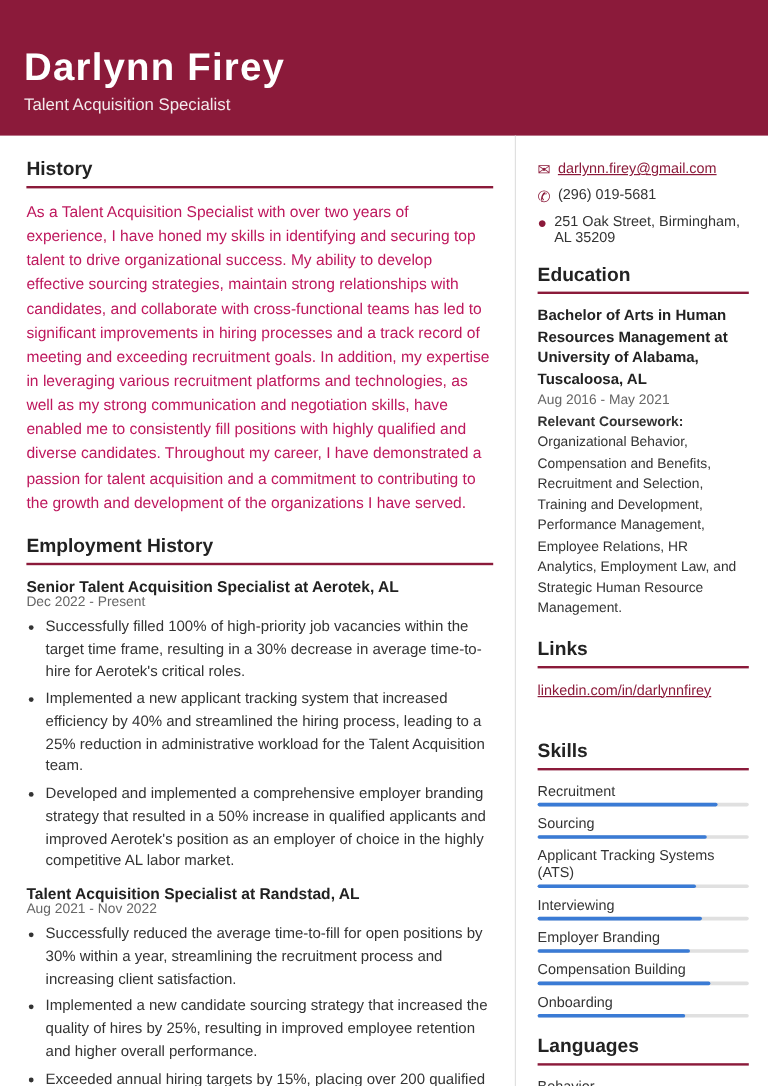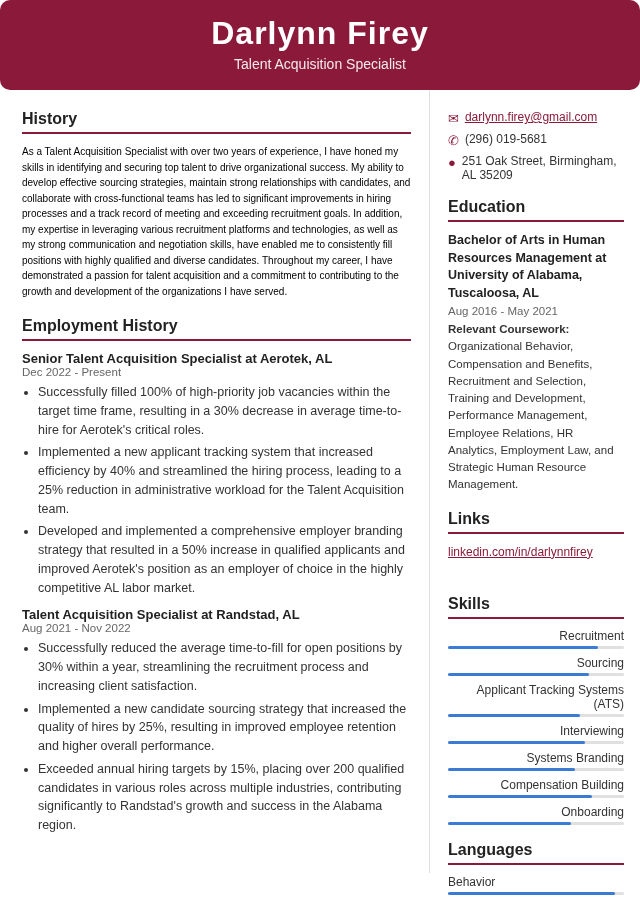--- a/index.html
+++ b/index.html
@@ -9,23 +9,21 @@
       color: #333;
       background: #fff;
       width: 640px;
       min-height: 905px;
     }
 
     
     .header {
       background: #8b1a3a;
       color: #fff;
-      text-align: center;
-      padding: 15px 20px 18px;
-      border-radius: 10px;
+      padding: 38px 20px 18px;
     }
     .header-name {
       font-size: 32px;
       font-weight: bold;
       letter-spacing: 1px;
     }
     .header-title {
       font-size: 14px;
       margin-top: 4px;
       font-weight: normal;
@@ -61,21 +59,21 @@
     }
     .section-divider {
       height: 2px;
       background: #8b1a3a;
       width: 100%;
       margin-bottom: 10px;
     }
 
     
     .profile-section { margin-bottom: 18px; }
-    .profile-text { font-size: 10px; line-height: 1.55; color: #000000; }
+    .profile-text { font-size: 13px; line-height: 1.55; color: #be185d; }
 
     
     .employment-section { margin-bottom: 18px; }
     .job-title { font-weight: bold; font-size: 13px; color: #222; margin-top: 10px; }
     .job-date { font-size: 11.5px; color: #666; margin-bottom: 5px; }
     .job-bullets { padding-left: 16px; }
     .job-bullets li { font-size: 12.5px; line-height: 1.5; color: #333; margin-bottom: 4px; }
 
     
     .contact-section { margin-bottom: 16px; }
@@ -89,21 +87,21 @@
     .edu-date { font-size: 11.5px; color: #666; margin: 3px 0 4px; }
     .edu-coursework { font-size: 11.5px; color: #333; line-height: 1.5; }
 
     
     .links-section { margin-bottom: 16px; }
     .link-item { color: #8b1a3a; text-decoration: underline; font-size: 12px; }
 
     
     .skills-section { margin-bottom: 16px; margin-top: 36px; }
     .skill-item { margin-bottom: 7px; }
-    .skill-label { font-size: 12px; color: #333; margin-bottom: 3px; text-align: right; }
+    .skill-label { font-size: 12px; color: #333; margin-bottom: 3px; }
     .skill-bar-bg { background: #e0e0e0; height: 3px; border-radius: 2px; }
     .skill-bar-fill { background: #3a7bd5; height: 3px; border-radius: 2px; }
 
     
     .languages-section { margin-bottom: 16px; }
     .lang-item { margin-bottom: 7px; }
     .lang-label { font-size: 12px; color: #333; margin-bottom: 3px; }
     .lang-bar-bg { background: #e0e0e0; height: 3px; border-radius: 2px; }
     .lang-bar-fill { background: #3a7bd5; height: 3px; border-radius: 2px; }
   </style>
@@ -208,21 +206,21 @@
               <div class="skill-bar-fill" style="width: 75%;"></div>
             </div>
           </div>
           <div class="skill-item">
             <div class="skill-label">Interviewing</div>
             <div class="skill-bar-bg">
               <div class="skill-bar-fill" style="width: 78%;"></div>
             </div>
           </div>
           <div class="skill-item">
-            <div class="skill-label">Systems Branding</div>
+            <div class="skill-label">Employer Branding</div>
             <div class="skill-bar-bg">
               <div class="skill-bar-fill" style="width: 72%;"></div>
             </div>
           </div>
           <div class="skill-item">
             <div class="skill-label">Compensation Building</div>
             <div class="skill-bar-bg">
               <div class="skill-bar-fill" style="width: 82%;"></div>
             </div>
           </div>

